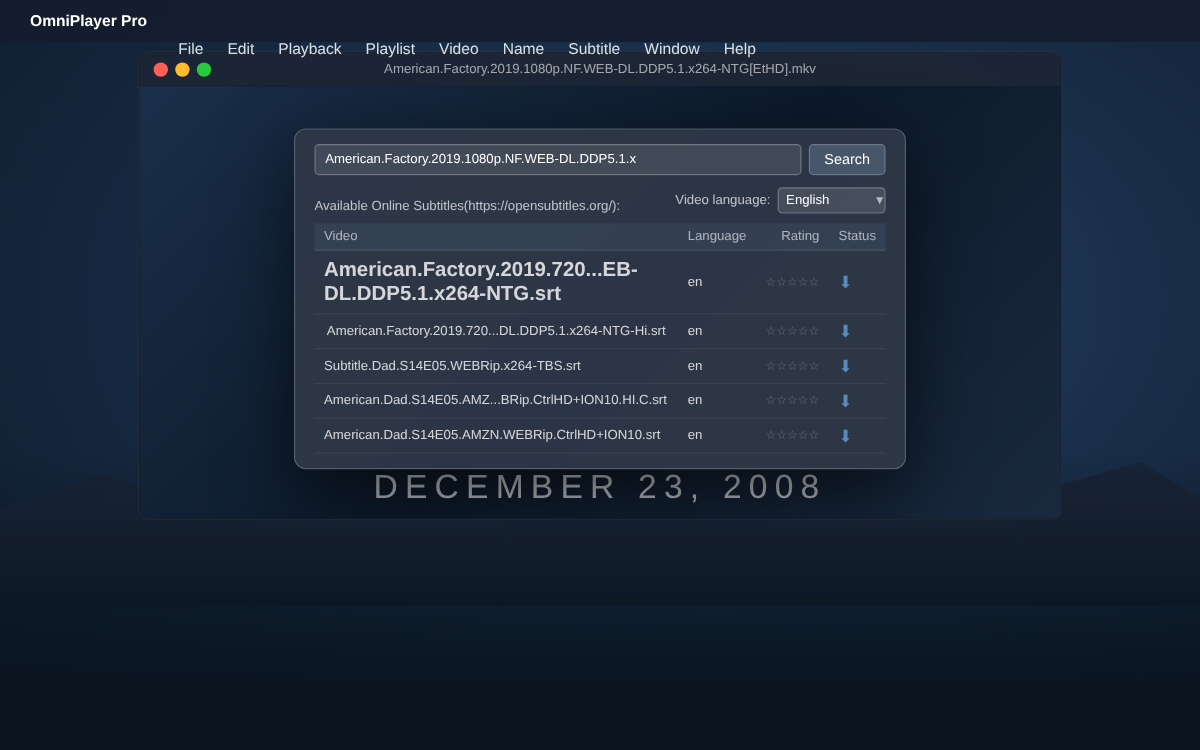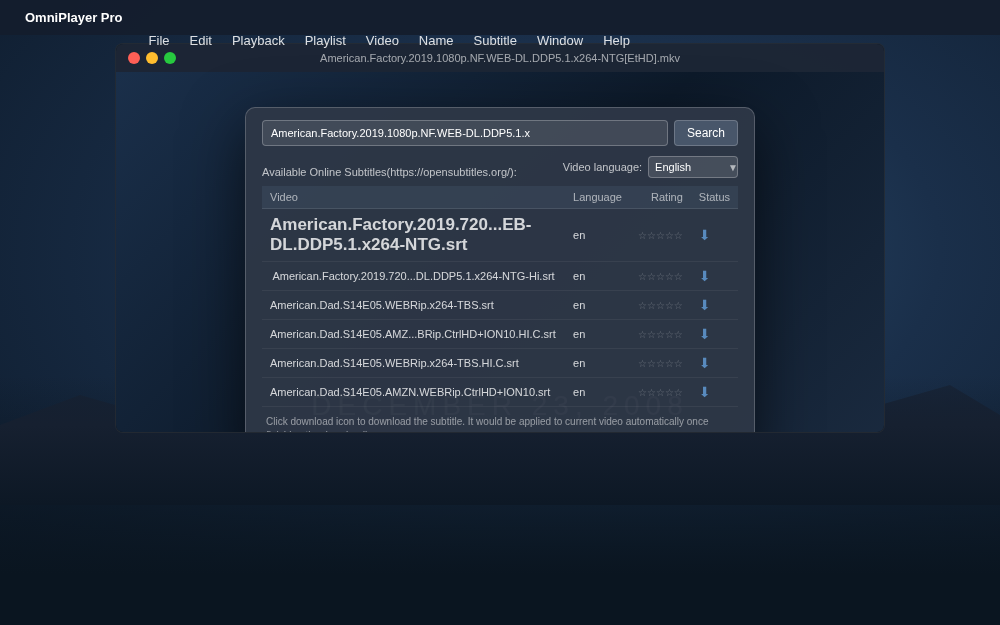--- a/index.html
+++ b/index.html
@@ -453,47 +453,40 @@
                 <td class="center"><span class="stars">☆☆☆☆☆</span></td>
                 <td class="center"><span class="download-icon" style="cursor:pointer;">⬇</span></td>
               </tr>
               <tr>
                 <td style="font-size: 11px; color: rgba(255, 255, 255, 0.8); text-align: center;">American.Factory.2019.720...DL.DDP5.1.x264-NTG-Hi.srt</td>
                 <td class="center">en</td>
                 <td class="center"><span class="stars">☆☆☆☆☆</span></td>
                 <td class="center"><span class="download-icon" style="cursor:pointer;">⬇</span></td>
               </tr>
               <tr>
-                <td style="font-size: 11px; color: rgba(255, 255, 255, 0.8);">American.Dad.S14E05.WEBRip.x264-TBS.srt</td>
+                <td style="font-size: 11px; color: rgba(255, 255, 255, 0.8);">Subtitle.Dad.S14E05.WEBRip.x264-TBS.srt</td>
                 <td class="center">en</td>
                 <td class="center"><span class="stars">☆☆☆☆☆</span></td>
                 <td class="center"><span class="download-icon" style="cursor:pointer;">⬇</span></td>
               </tr>
               <tr>
                 <td style="font-size: 11px; color: rgba(255, 255, 255, 0.8);">American.Dad.S14E05.AMZ...BRip.CtrlHD+ION10.HI.C.srt</td>
-                <td class="center">en</td>
-                <td class="center"><span class="stars">☆☆☆☆☆</span></td>
-                <td class="center"><span class="download-icon" style="cursor:pointer;">⬇</span></td>
-              </tr>
-              <tr>
-                <td style="font-size: 11px; color: rgba(255, 255, 255, 0.8);">American.Dad.S14E05.WEBRip.x264-TBS.HI.C.srt</td>
                 <td class="center">en</td>
                 <td class="center"><span class="stars">☆☆☆☆☆</span></td>
                 <td class="center"><span class="download-icon" style="cursor:pointer;">⬇</span></td>
               </tr>
               <tr>
                 <td style="font-size: 11px; color: rgba(255, 255, 255, 0.8);">American.Dad.S14E05.AMZN.WEBRip.CtrlHD+ION10.srt</td>
                 <td class="center">en</td>
                 <td class="center"><span class="stars">☆☆☆☆☆</span></td>
                 <td class="center"><span class="download-icon" style="cursor:pointer;">⬇</span></td>
               </tr>
             </tbody>
         </table>
 
-        <div class="dialog-footer">Click download icon to download the subtitle. It would be applied to current video automatically once finishing the downloading.</div>
       </div>
     </div>
 
     <div class="date-overlay">DECEMBER 23, 2008</div>
   </div>
 
   <div class="controls-bar">
 
     <div style="width:14px;height:14px;background:rgba(255,255,255,0.3);border-radius:50%;border:2px solid rgba(255,255,255,0.5);flex-shrink:0;"></div>
 

